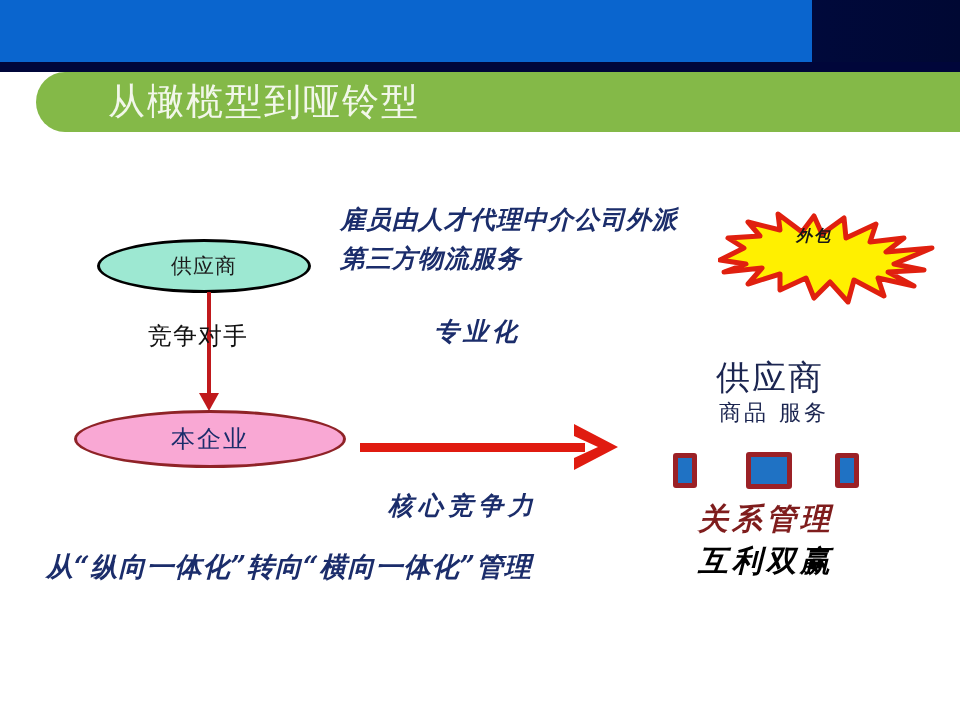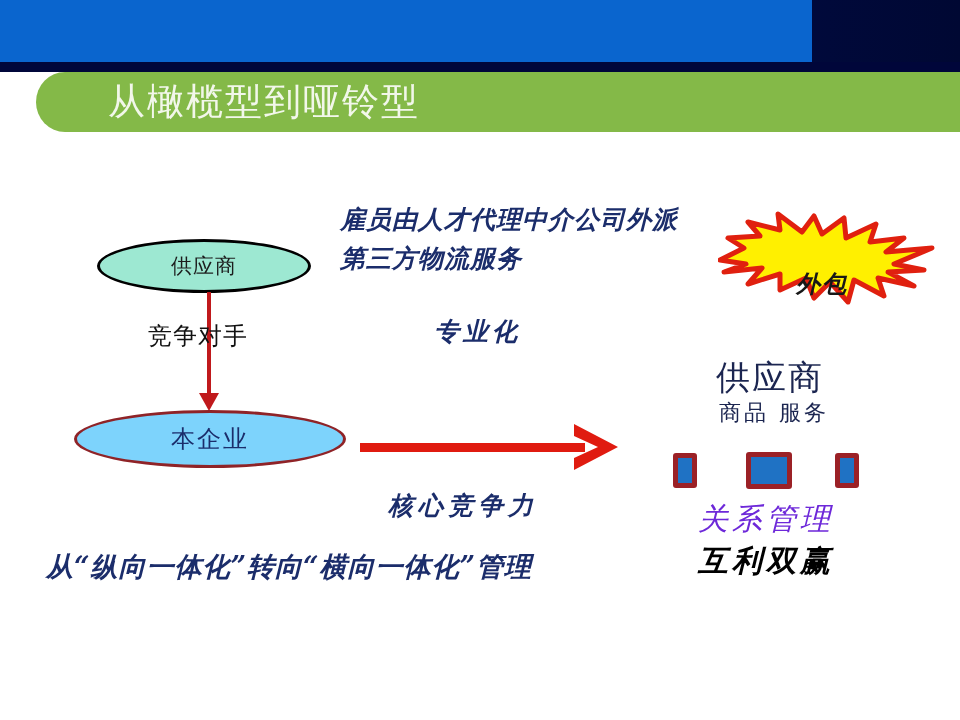--- a/index.html
+++ b/index.html
@@ -99,21 +99,21 @@
   }
   #ellipse-supplier .etxt {
     color: #1c1c1c;
     font-size: 21px;
     letter-spacing: 1px;
     font-family: "DejaVu Sans", "Liberation Sans", sans-serif;
   }
   #ellipse-company {
     left: 74px; top: 410px;
     width: 272px; height: 58px;
-    background: #7dd3fc;
+    background: #f9a8d4;
     border: 3px solid #8f2327;
   }
   #ellipse-company .etxt {
     color: #1b2d6b;
     font-size: 24px;
     letter-spacing: 2px;
     font-family: "DejaVu Sans", "Liberation Sans", sans-serif;
   }
 
   
@@ -157,28 +157,27 @@
 
   
   #starburst {
     position: absolute;
     left: 718px; top: 208px;
     width: 220px; height: 98px;
   }
   #starburst-label {
     position: absolute;
     left: 796px; top: 226px;
-    font-size: 24px;
+    font-size: 16px;
     color: #171717;
     font-weight: bold;
     font-style: italic;
     letter-spacing: 2px;
     white-space: nowrap;
     font-family: "DejaVu Serif", "Liberation Serif", serif;
-    margin-top: 42px;
   }
 
   
   #right-supplier-title {
     position: absolute;
     left: 716px; top: 355px;
     font-size: 34px;
     color: #1b2550;
     letter-spacing: 2px;
     white-space: nowrap;
@@ -202,22 +201,22 @@
     border-radius: 3px;
   }
   #rect-left   { left: 673px; top: 453px; width: 24px; height: 35px; }
   #rect-center { left: 746px; top: 452px; width: 46px; height: 37px; }
   #rect-right  { left: 835px; top: 453px; width: 24px; height: 35px; }
 
   #lbl-guanxi {
     position: absolute;
     left: 698px; top: 499px;
     font-size: 30px;
-    color: #6d28d9;
-    font-weight: normal;
+    color: #7f1d1d;
+    font-weight: bold;
     font-style: italic;
     letter-spacing: 4px;
     white-space: nowrap;
     font-family: "DejaVu Serif", "Liberation Serif", serif;
   }
   #lbl-huli {
     position: absolute;
     left: 698px; top: 541px;
     font-size: 30px;
     color: #000000;

